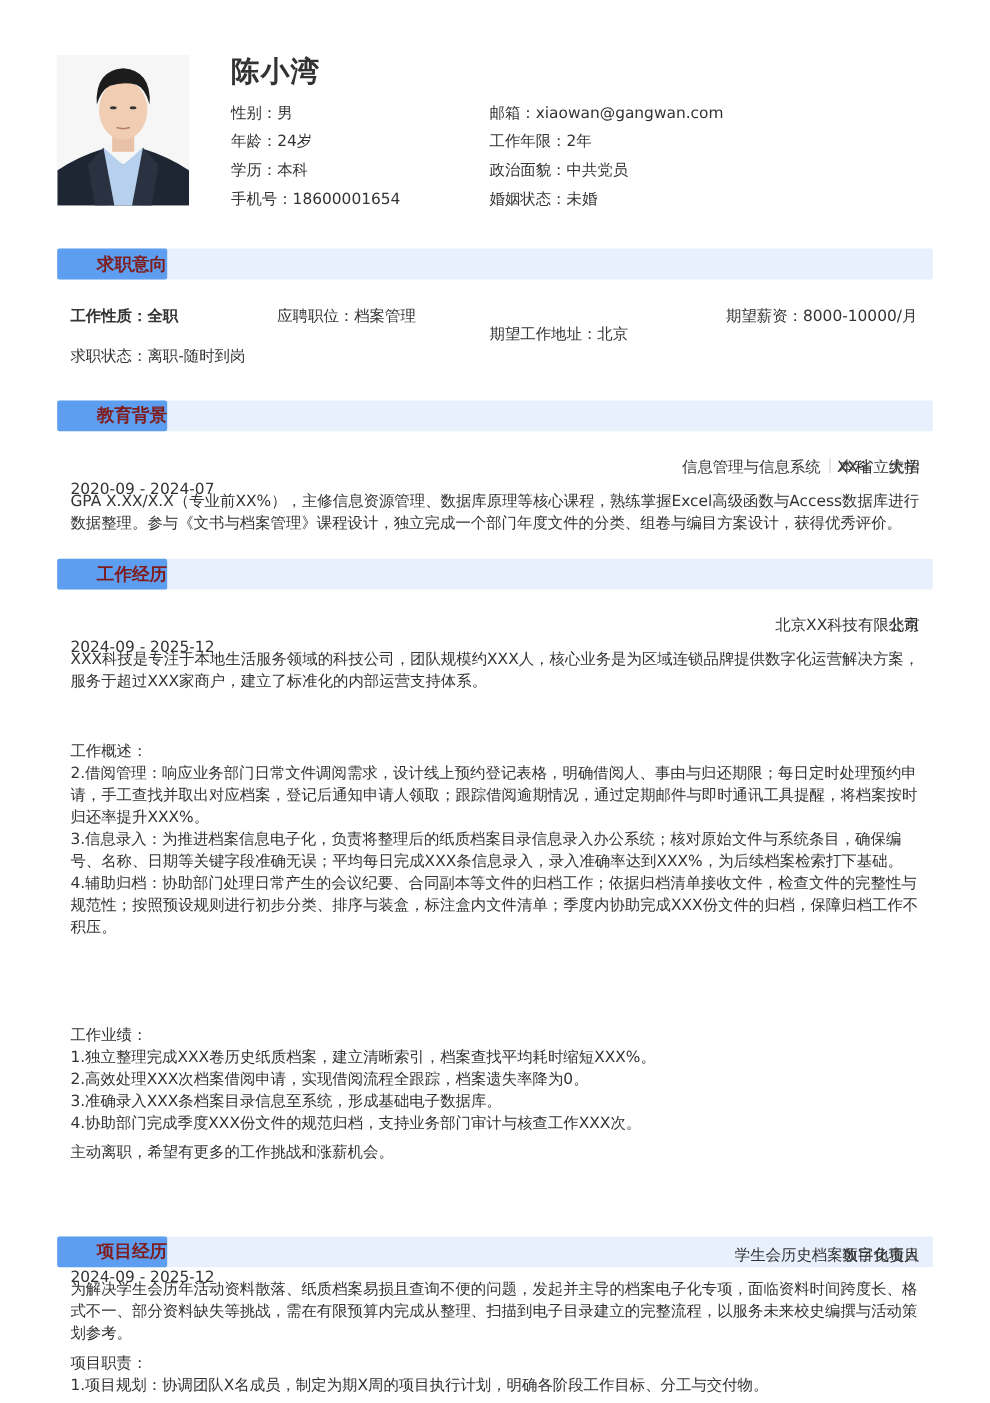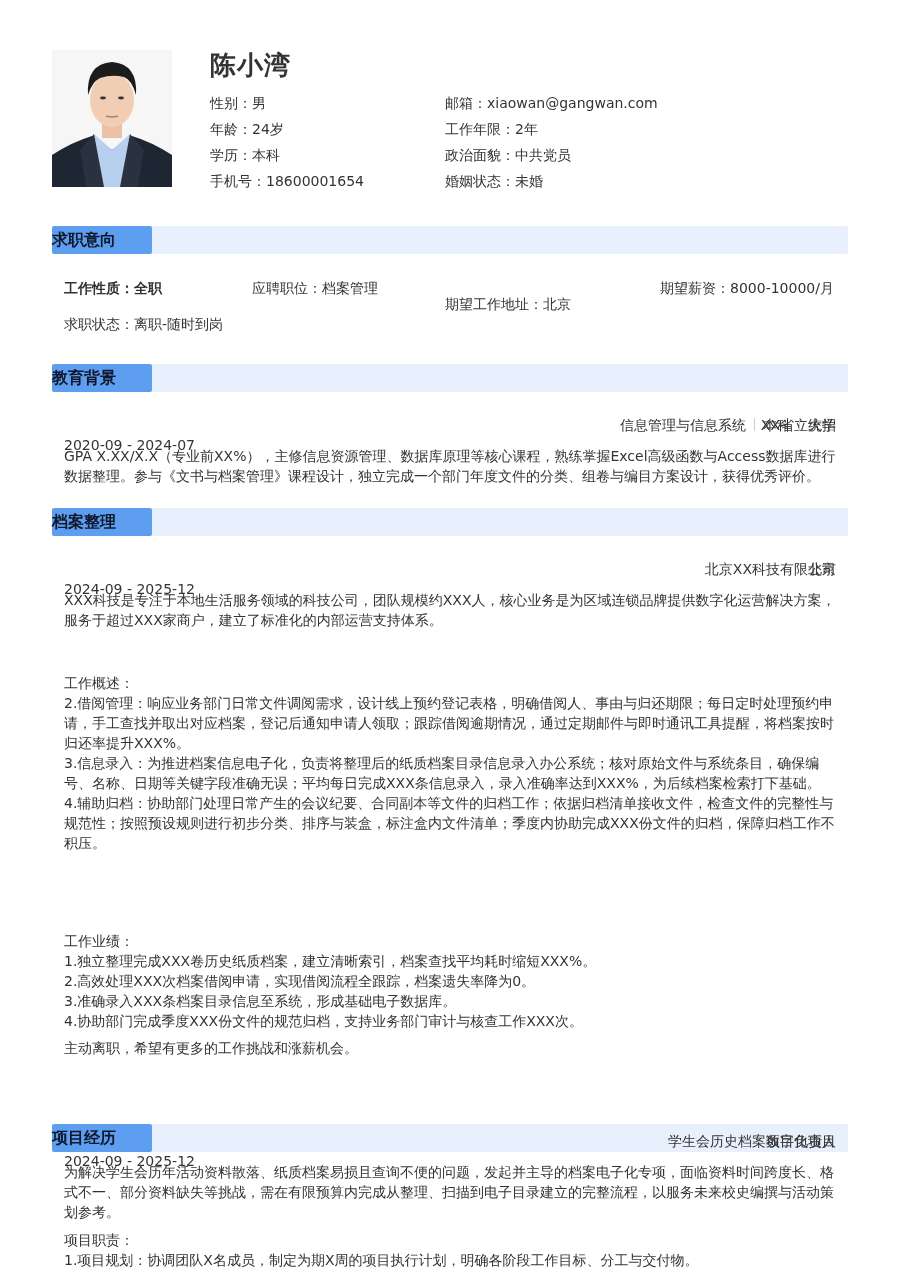--- a/index.html
+++ b/index.html
@@ -11,21 +11,21 @@
   .photo { position: absolute; left: 52px; top: 50px; width: 120px; height: 137px; overflow: hidden; background: #f4f4f4; }
   .name { position: absolute; left: 210px; top: 48px; font-size: 26px; font-weight: bold; color: #333; letter-spacing: 1px; }
   .info-col { position: absolute; top: 92px; }
   .info-col.left { left: 210px; }
   .info-col.right { left: 445px; }
   .info-row { height: 26px; line-height: 22px; font-size: 14px; color: #333; white-space: nowrap; }
   .info-row .lbl { color: #333; }
 
   
   .section-head { position: absolute; left: 52px; width: 796px; height: 28px; background: #e7f0fc; border-radius: 2px; }
-  .section-head .tag { position: absolute; left: 0; top: 0; height: 28px; width: 100px; background: #5e9ef0; color: #0f172a; font-weight: bold; font-size: 16px; line-height: 28px; text-align: left; border-radius: 2px; }
+  .section-head .tag { position: absolute; left: 0; top: 0; height: 28px; width: 100px; background: #5e9ef0; color: #7f1d1d; font-weight: bold; font-size: 16px; line-height: 28px; text-align: right; border-radius: 2px; }
 
   .row3 { position: absolute; left: 64px; width: 772px; height: 22px; font-size: 14px; line-height: 22px; color: #333; }
   .row3 .c1 { position: absolute; left: 0; margin-top: 20px; }
   .row3 .c2 { position: absolute; left: 0; right: 0; text-align: right; }
   .row3 .c3 { position: absolute; right: 0; }
   .sep { display: inline-block; width: 1px; height: 13px; background: #cccccc; margin: 0 8px; vertical-align: -1px; }
 
   .para { position: absolute; left: 64px; width: 776px; font-size: 14px; line-height: 20px; color: #333; }
   .para div { white-space: normal; }
 
@@ -91,21 +91,21 @@
   <div class="row3" style="top:414px;">
     <span class="c1">2020-09 - 2024-07</span>
     <span class="c2">XX省立大学</span>
     <span class="c3"><span>信息管理与信息系统</span><span class="sep"></span><span>本科</span><span class="sep"></span><span>统招</span></span>
   </div>
   <div class="para" style="top:446px;">
     <div>GPA X.XX/X.X（专业前XX%），主修信息资源管理、数据库原理等核心课程，熟练掌握Excel高级函数与Access数据库进行数据整理。参与《文书与档案管理》课程设计，独立完成一个部门年度文件的分类、组卷与编目方案设计，获得优秀评价。</div>
   </div>
 
   <div class="section-head" style="top:508px;">
-    <div class="tag">档案整理</div>
+    <div class="tag">工作经历</div>
   </div>
   <div class="row3" style="top:558px;">
     <span class="c1">2024-09 - 2025-12</span>
     <span class="c2">北京XX科技有限公司</span>
     <span class="c3">北京</span>
   </div>
   <div class="para" style="top:590px;">
     <div>XXX科技是专注于本地生活服务领域的科技公司，团队规模约XXX人，核心业务是为区域连锁品牌提供数字化运营解决方案，服务于超过XXX家商户，建立了标准化的内部运营支持体系。</div>
   </div>
   <div class="para" style="top:673px;">

